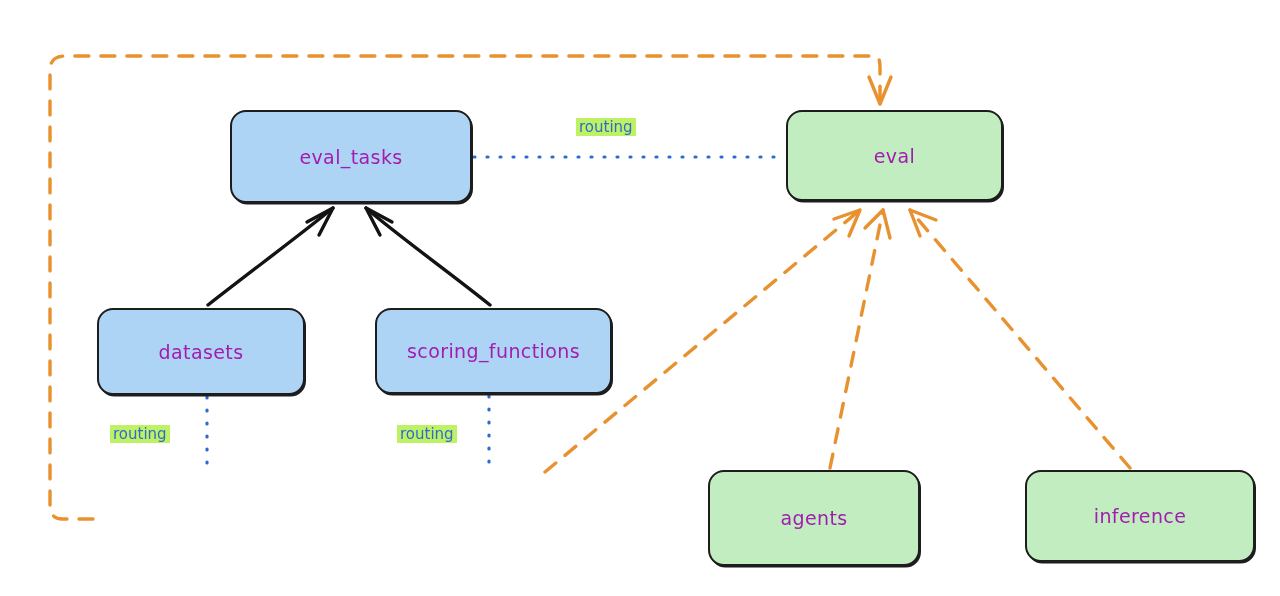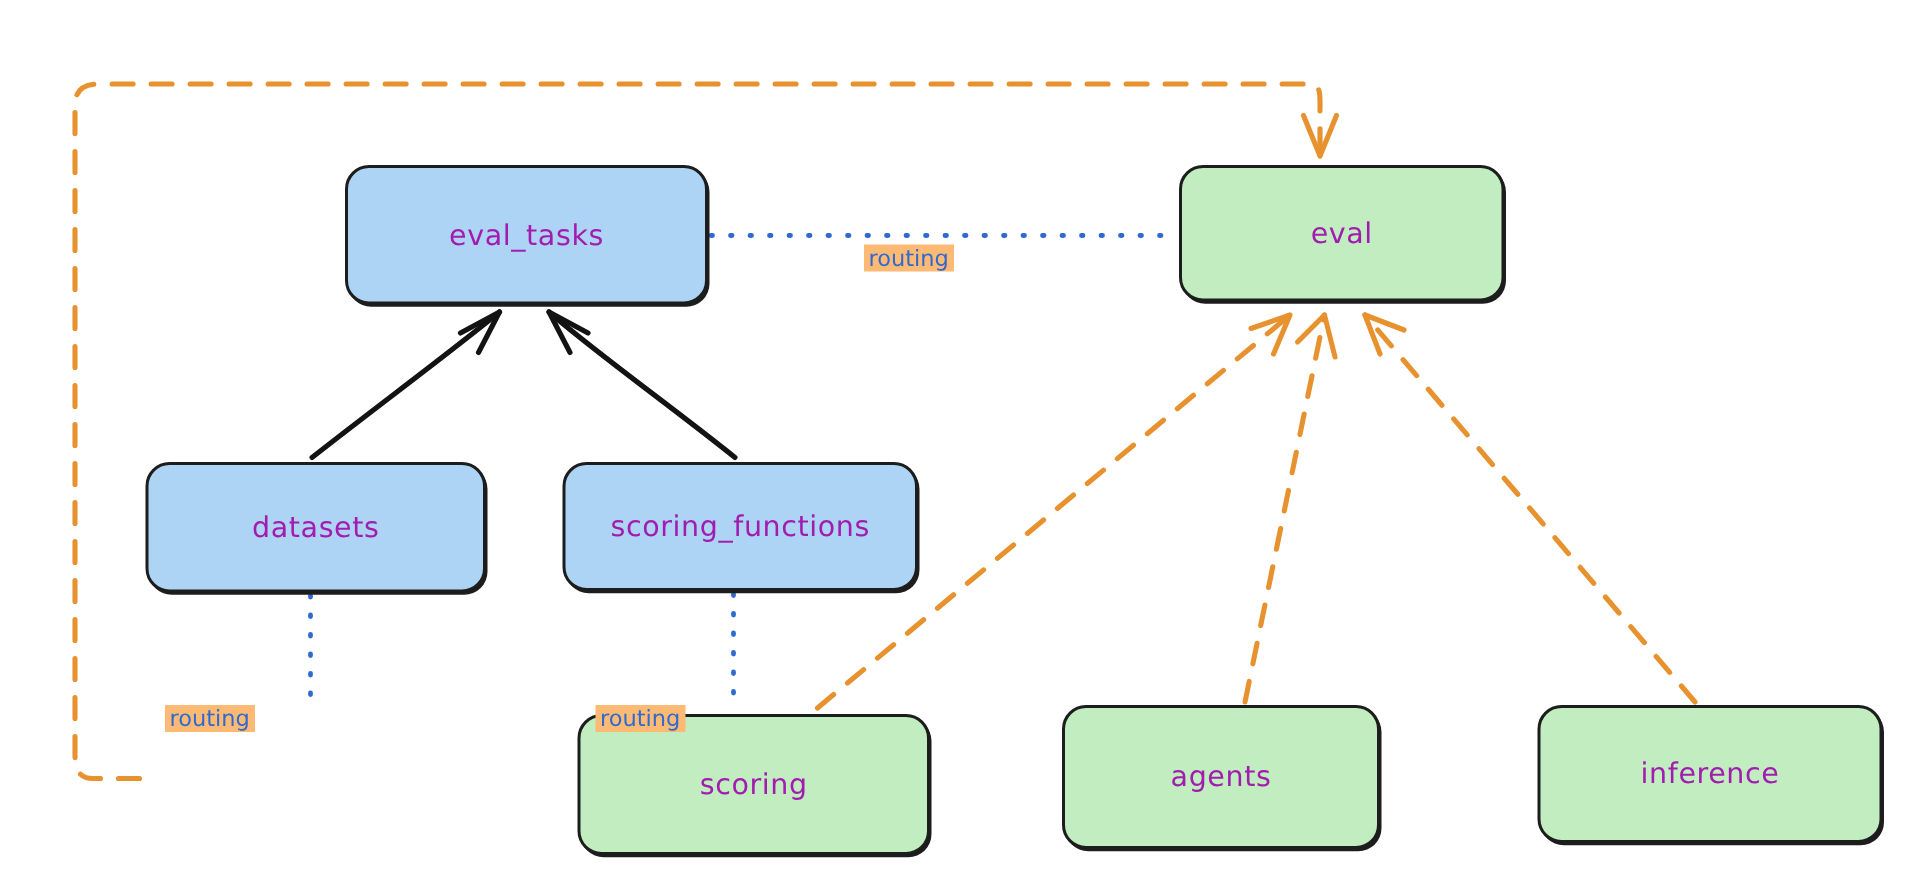--- a/index.html
+++ b/index.html
@@ -45,23 +45,22 @@
   .node.blue { background: #aed4f5; }
   .node.green { background: #c1edc0; }
 
   .edge-label {
     position: absolute;
     font-family: "DejaVu Sans", sans-serif;
     font-size: 15px;
     color: #2f6ad0;
     white-space: nowrap;
     z-index: 4;
-    background: #fdba74;
+    background: #bef264;
     padding: 0 3px;
-    margin-top: 45px;
   }
 </style>
 </head>
 <body>
 
 <div id="canvas">
 
   <svg id="wires" viewBox="0 0 1280 596">
 
     <path d="M 474 157 L 784 157" fill="none" stroke="#2f6ad0" stroke-width="3.2" stroke-linecap="round" stroke-dasharray="1 12"></path>
@@ -106,32 +105,29 @@
   </svg>
 
   <div class="node blue" style="left:230px; top:110px; width:242px; height:93px;">
     <span class="node-label">eval_tasks</span>
   </div>
 
   <div class="node green" style="left:786px; top:110px; width:217px; height:91px;">
     <span class="node-label">eval</span>
   </div>
 
-  <div class="node blue" style="left:97px; top:308px; width:227px; height:87px;">
+  <div class="node blue" style="left:97px; top:308px; width:208px; height:87px;">
     <span class="node-label">datasets</span>
   </div>
 
   <div class="node blue" style="left:375px; top:308px; width:237px; height:86px;">
     <span class="node-label">scoring_functions</span>
   </div>
 
 
-  <div class="node green" style="left:385px; top:476px; width:235px; height:94px;">
-    <span class="node-label">scoring</span>
-  </div>
 
   <div class="node green" style="left:708px; top:470px; width:212px; height:96px;">
     <span class="node-label">agents</span>
   </div>
 
   <div class="node green" style="left:1025px; top:470px; width:230px; height:92px;text-align:right;">
     <span class="node-label">inference</span>
   </div>
 
   <div class="edge-label" style="left:576px; top:118px;">routing</div>

